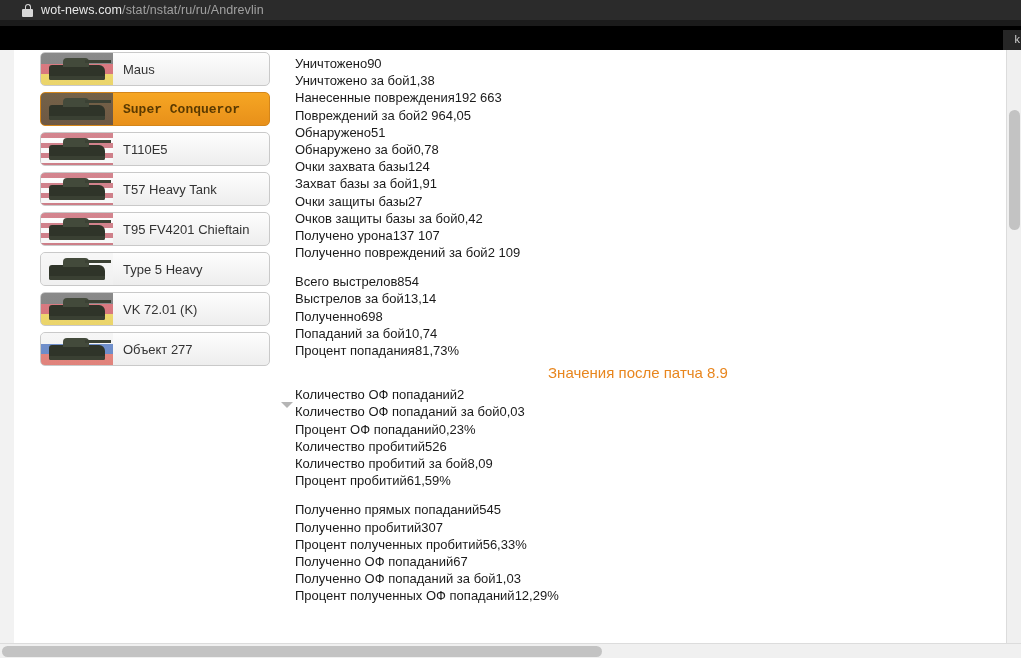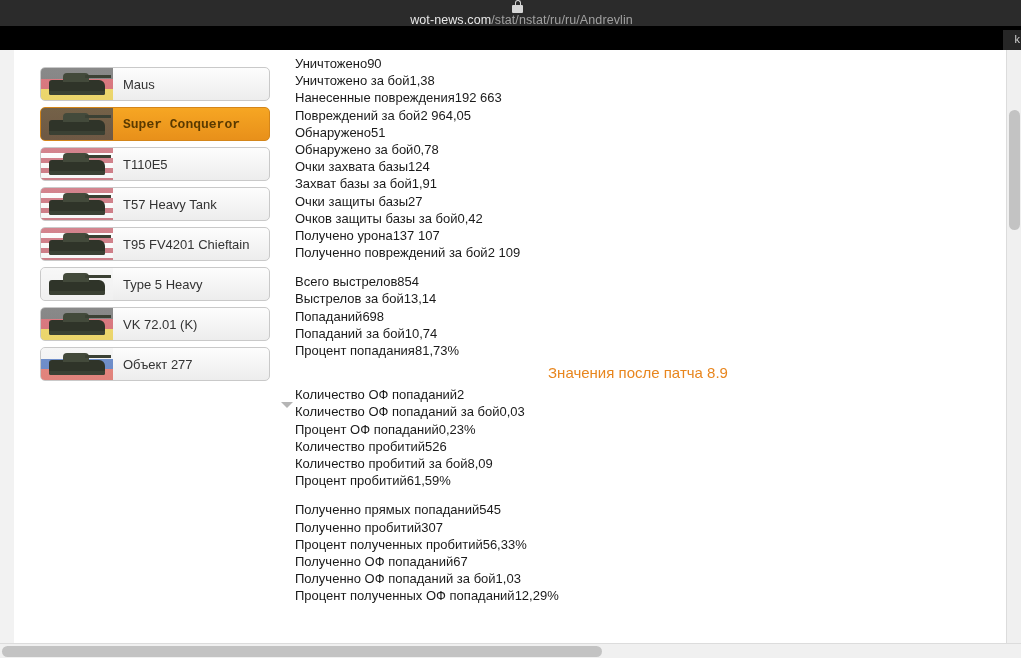--- a/index.html
+++ b/index.html
@@ -13,27 +13,26 @@
     overflow: hidden;
     font-family: "Liberation Sans", sans-serif;
     position: relative;
   }
 
   
   .browser-bar {
     position: absolute;
     top: 0; left: 0;
     width: 1021px;
-    height: 26px;
+    height: 20px;
     background: #2b2b2b;
     display: flex;
     align-items: center;
     box-sizing: border-box;
     padding-left: 22px;
-    flex-direction: column;
   }
   .lock-icon {
     width: 11px;
     height: 13px;
     position: relative;
     margin-right: 8px;
     flex: 0 0 auto;
   }
   .lock-icon .body {
     position: absolute;
@@ -92,21 +91,21 @@
     position: absolute;
     top: 0; left: 14px;
     width: 993px;
     height: 608px;
     background: #ffffff;
   }
 
   
   .tank-list {
     position: absolute;
-    top: 17px;
+    top: 2px;
     left: 26px;
     width: 230px;
   }
   .tank-item {
     position: relative;
     height: 34px;
     margin-bottom: 6px;
     border: 1px solid #c9c9c9;
     border-radius: 5px;
     background: linear-gradient(to bottom, #fdfdfd 0%, #ededed 100%);
@@ -428,21 +427,21 @@
 
       <div class="stat-row">
           <span class="label">Всего выстрелов</span>
           <span class="value">854</span>
         </div>
       <div class="stat-row">
           <span class="label">Выстрелов за бой</span>
           <span class="value">13,14</span>
         </div>
       <div class="stat-row">
-          <span class="label">Попаданий</span>
+          <span class="label">Полученно</span>
           <span class="value">698</span>
         </div>
       <div class="stat-row">
           <span class="label">Попаданий за бой</span>
           <span class="value">10,74</span>
         </div>
       <div class="stat-row">
           <span class="label">Процент попадания</span>
           <span class="value">81,73%</span>
         </div>

